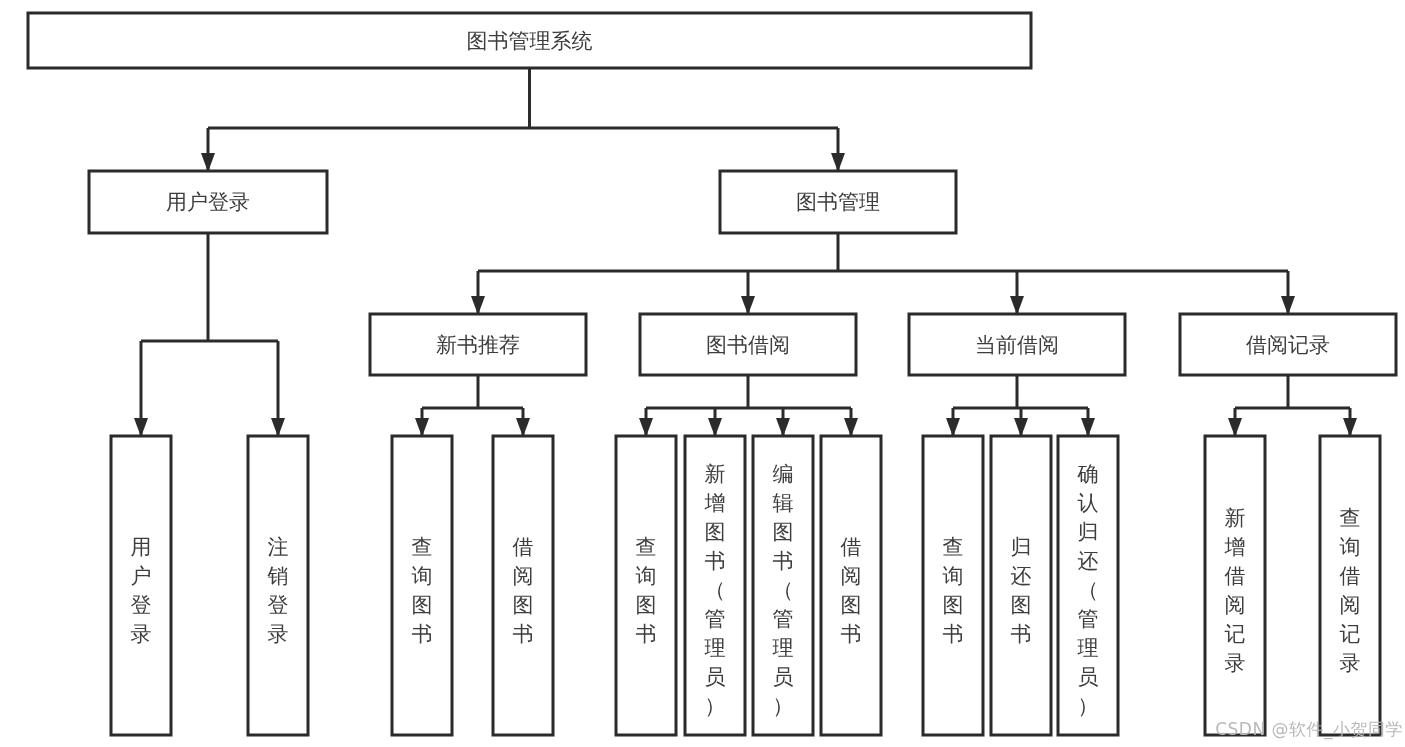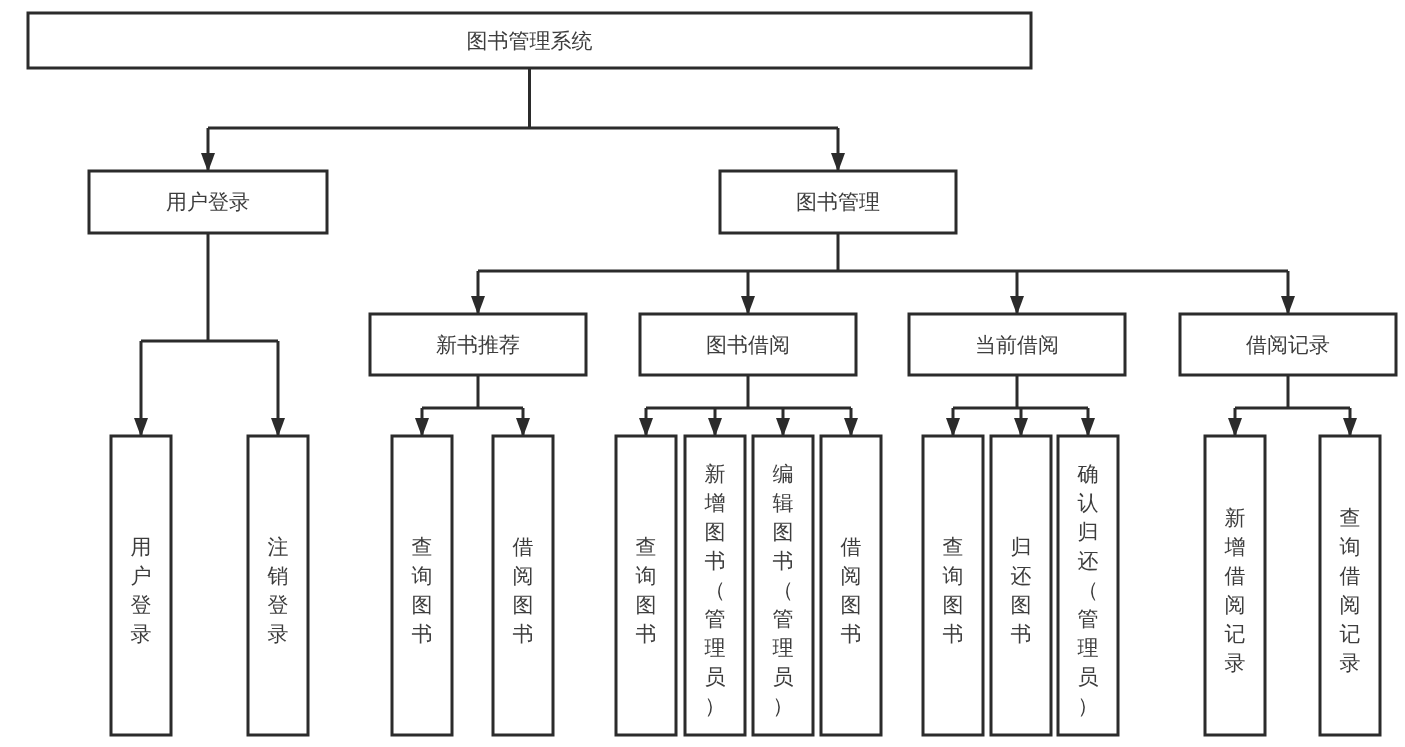--- a/index.html
+++ b/index.html
@@ -200,13 +200,14 @@
         <g>
           <rect x="1197" y="436" width="60" height="299" class="node-rect"></rect>
           <text x="1227" class="node-label-v"><tspan x="1227" y="525">新</tspan><tspan x="1227" y="554">增</tspan><tspan x="1227" y="583">借</tspan><tspan x="1227" y="612">阅</tspan><tspan x="1227" y="641">记</tspan><tspan x="1227" y="670">录</tspan></text>
         </g>
         <g>
           <rect x="1312" y="436" width="60" height="299" class="node-rect"></rect>
           <text x="1342" class="node-label-v"><tspan x="1342" y="525">查</tspan><tspan x="1342" y="554">询</tspan><tspan x="1342" y="583">借</tspan><tspan x="1342" y="612">阅</tspan><tspan x="1342" y="641">记</tspan><tspan x="1342" y="670">录</tspan></text>
         </g>
       </g>
   </svg>
+  <div class="watermark">CSDN @软件_小贺同学</div>
 </div>
 
 </body></html>

